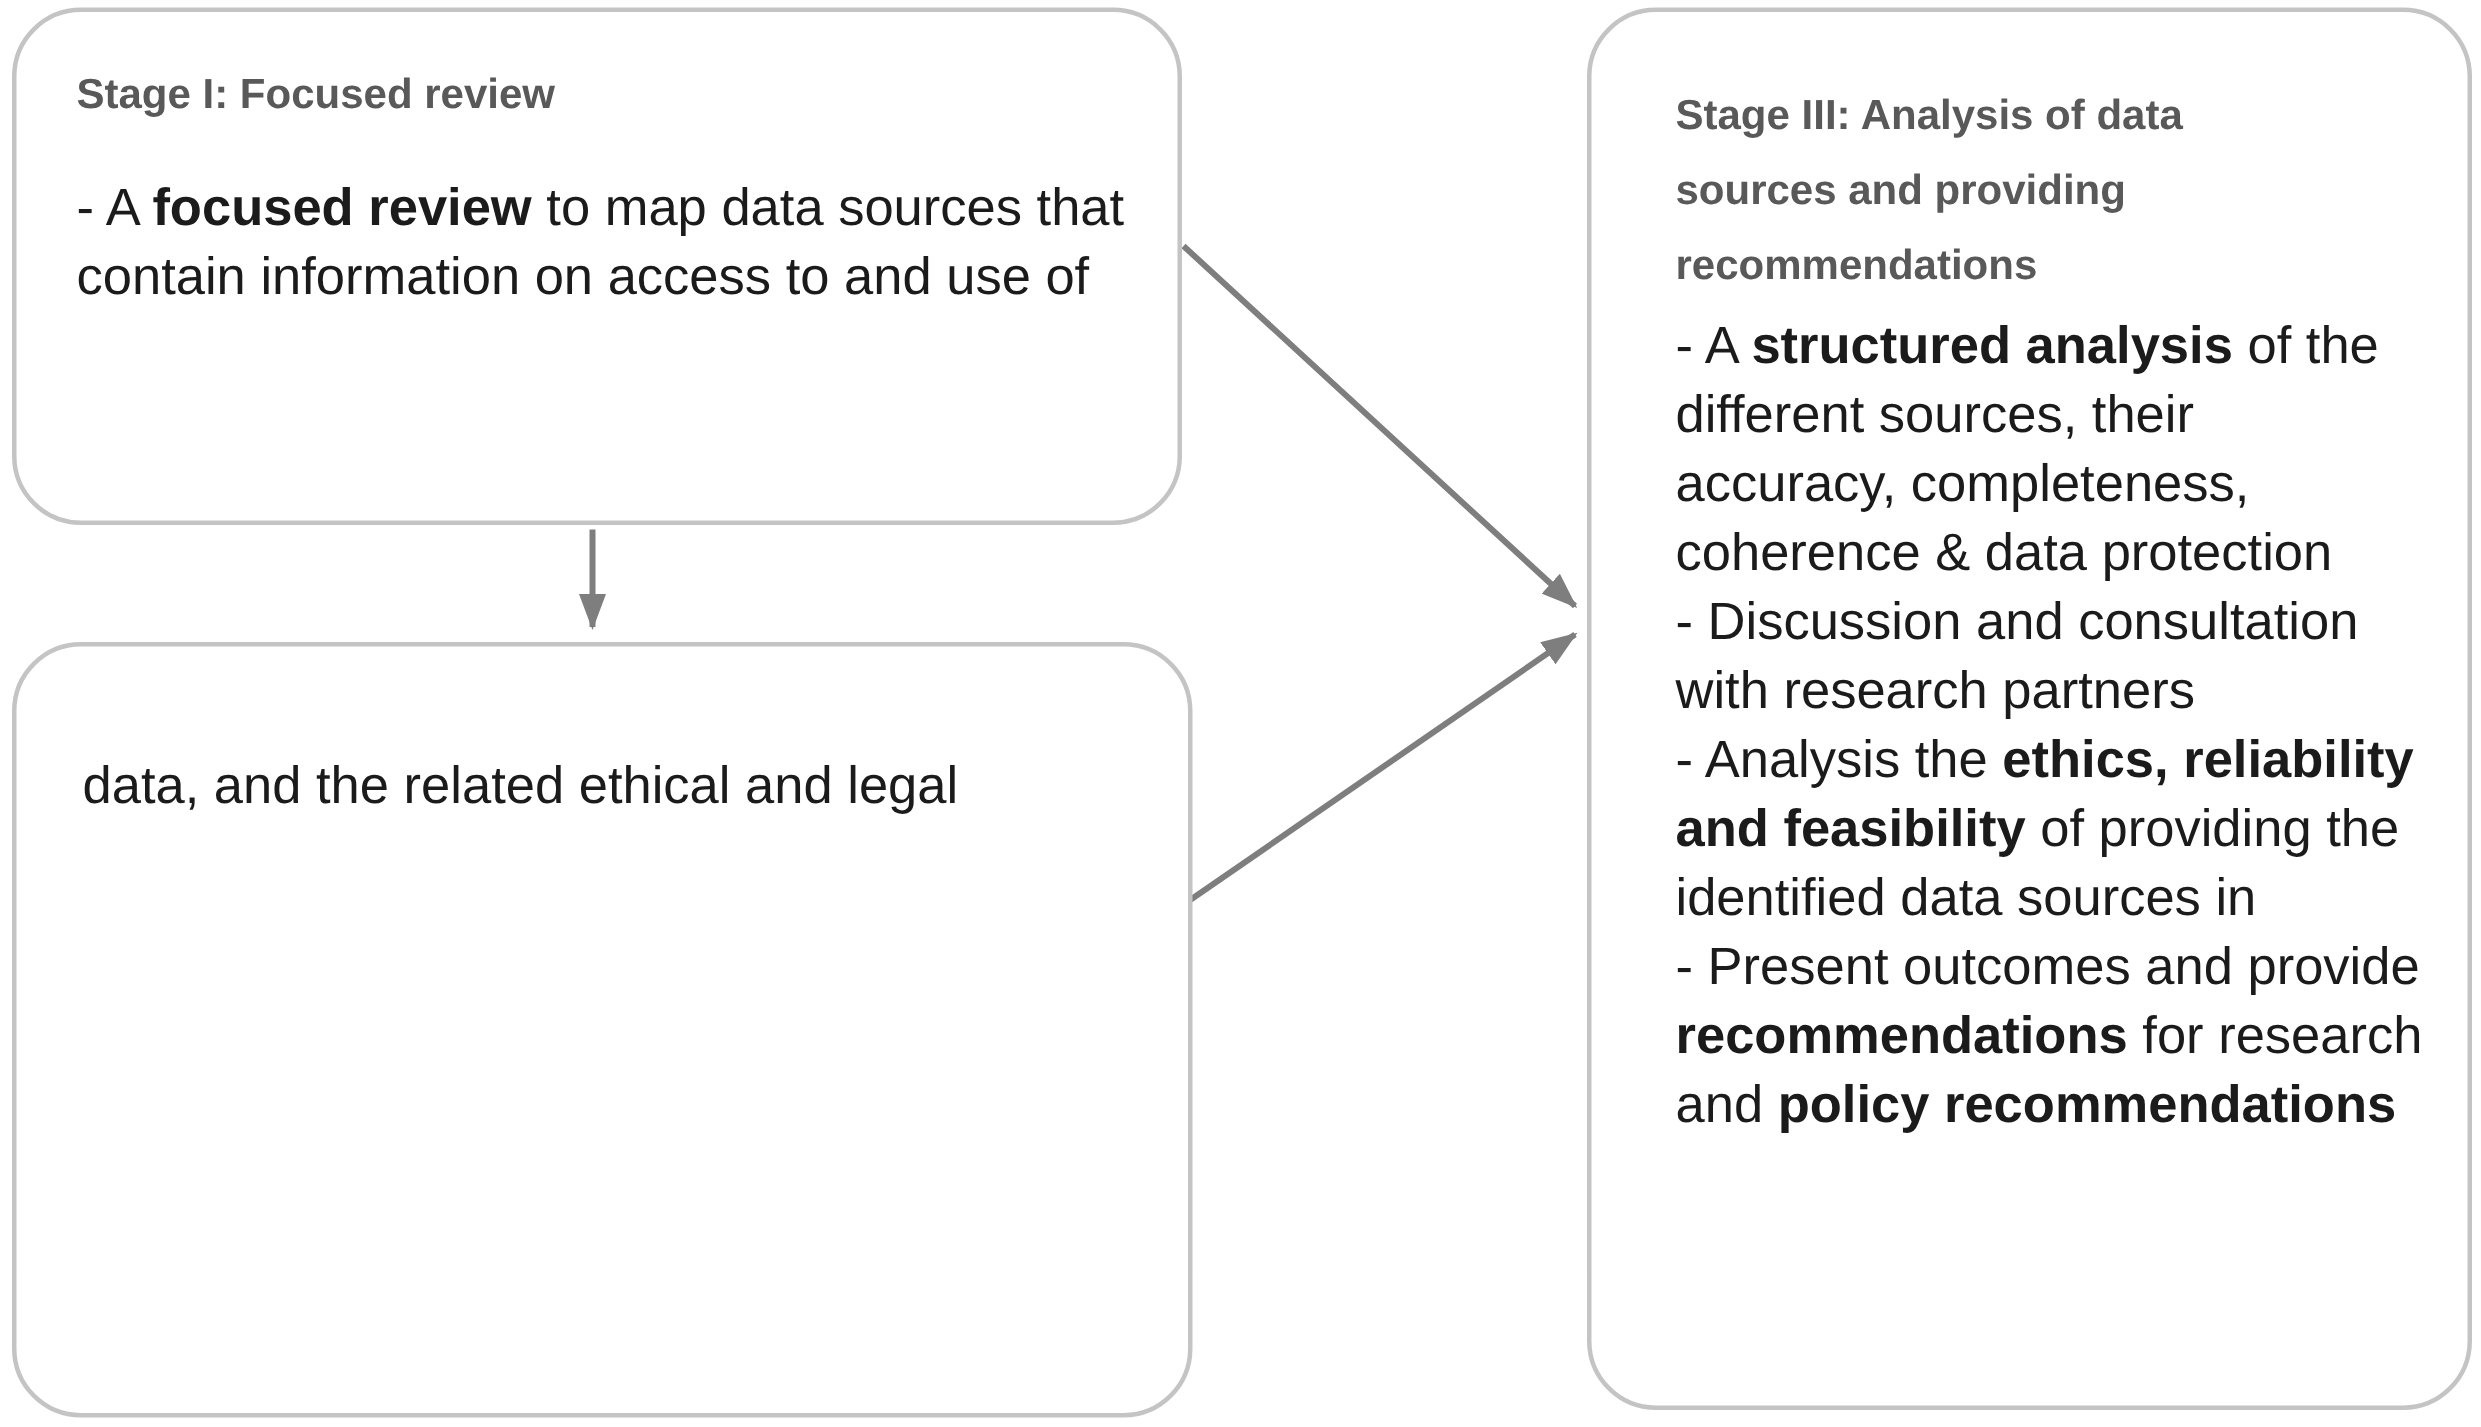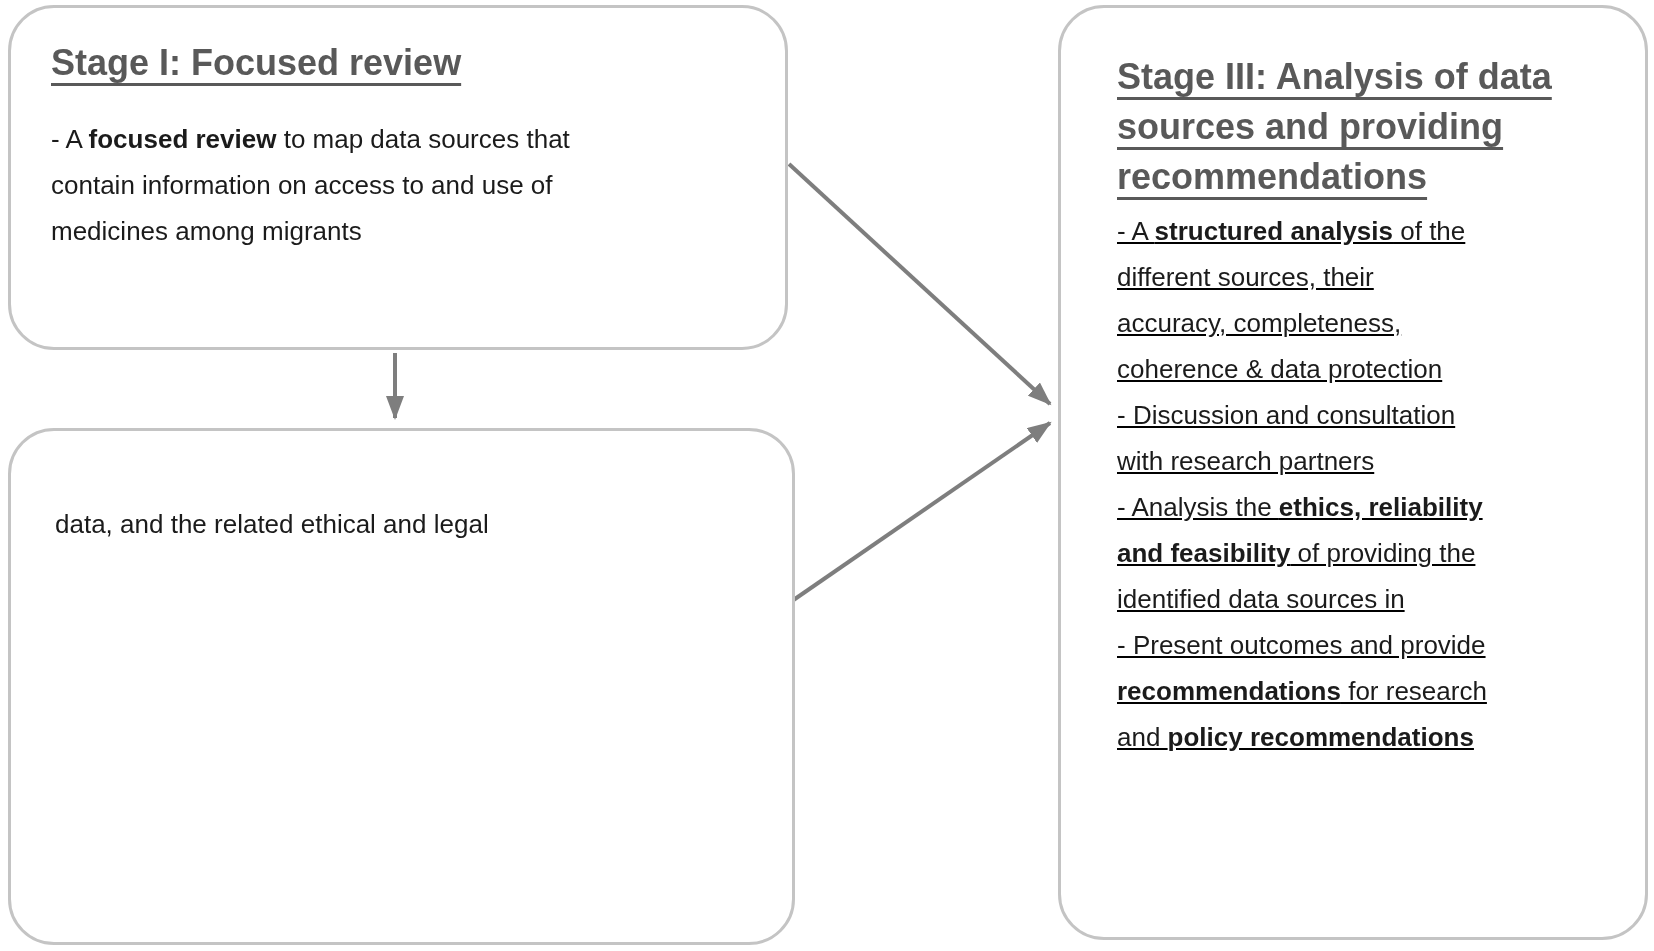--- a/index.html
+++ b/index.html
@@ -23,32 +23,31 @@
     border:3px solid var(--box-border);
     border-radius:46px;
     background:var(--background);
   }
   #box-stage1{left:8px;top:5px;width:780px;height:345px;padding:30px 38px 0 40px;}
   #box-stage2{left:8px;top:428px;width:787px;height:517px;padding:42px 38px 0 44px;}
   #box-stage3{left:1058px;top:5px;width:590px;height:935px;padding:44px 26px 0 56px;}
   .stage-title .tline{
     color:var(--heading);
     font-weight:bold;
-    font-size:36px;
+    font-size:28px;
     line-height:50px;
-    text-decoration:underline;
     text-decoration-thickness:3px;
     text-underline-offset:8px;
     white-space:nowrap;
   }
   .stage-body{margin-top:28px;}
-  #box-stage3 .stage-body{margin-top:6px;text-decoration:underline;}
+  #box-stage3 .stage-body{margin-top:6px;}
   .stage-body .tline{
     color:var(--body);
-    font-size:26px;
+    font-size:35px;
     line-height:46px;
     white-space:nowrap;
   }
   .b{font-weight:bold;}
   #arrow-layer{position:absolute;left:0;top:0;width:1654px;height:951px;pointer-events:none;}
 </style>
 </head>
 <body>
 
 <div class="canvas">
@@ -64,21 +63,20 @@
     <line x1="792" y1="601" x2="1050" y2="423" stroke="#7e7e7e" stroke-width="4" marker-end="url(#ah)"></line>
   </svg>
 
   <div class="stage-box" id="box-stage1">
     <div class="stage-title">
         <div class="tline">Stage I: Focused review</div>
       </div>
     <div class="stage-body">
         <div class="tline"><span>- A </span><span class="b">focused review</span><span> to map data sources that</span></div>
         <div class="tline"><span>contain information  on access to and use of</span></div>
-        <div class="tline"><span>medicines among migrants</span></div>
       </div>
   </div>
 
   <div class="stage-box" id="box-stage2">
     <div class="stage-body">
         <div class="tline"><span>data, and the related ethical and legal</span></div>
       </div>
   </div>
 
   <div class="stage-box" id="box-stage3">

